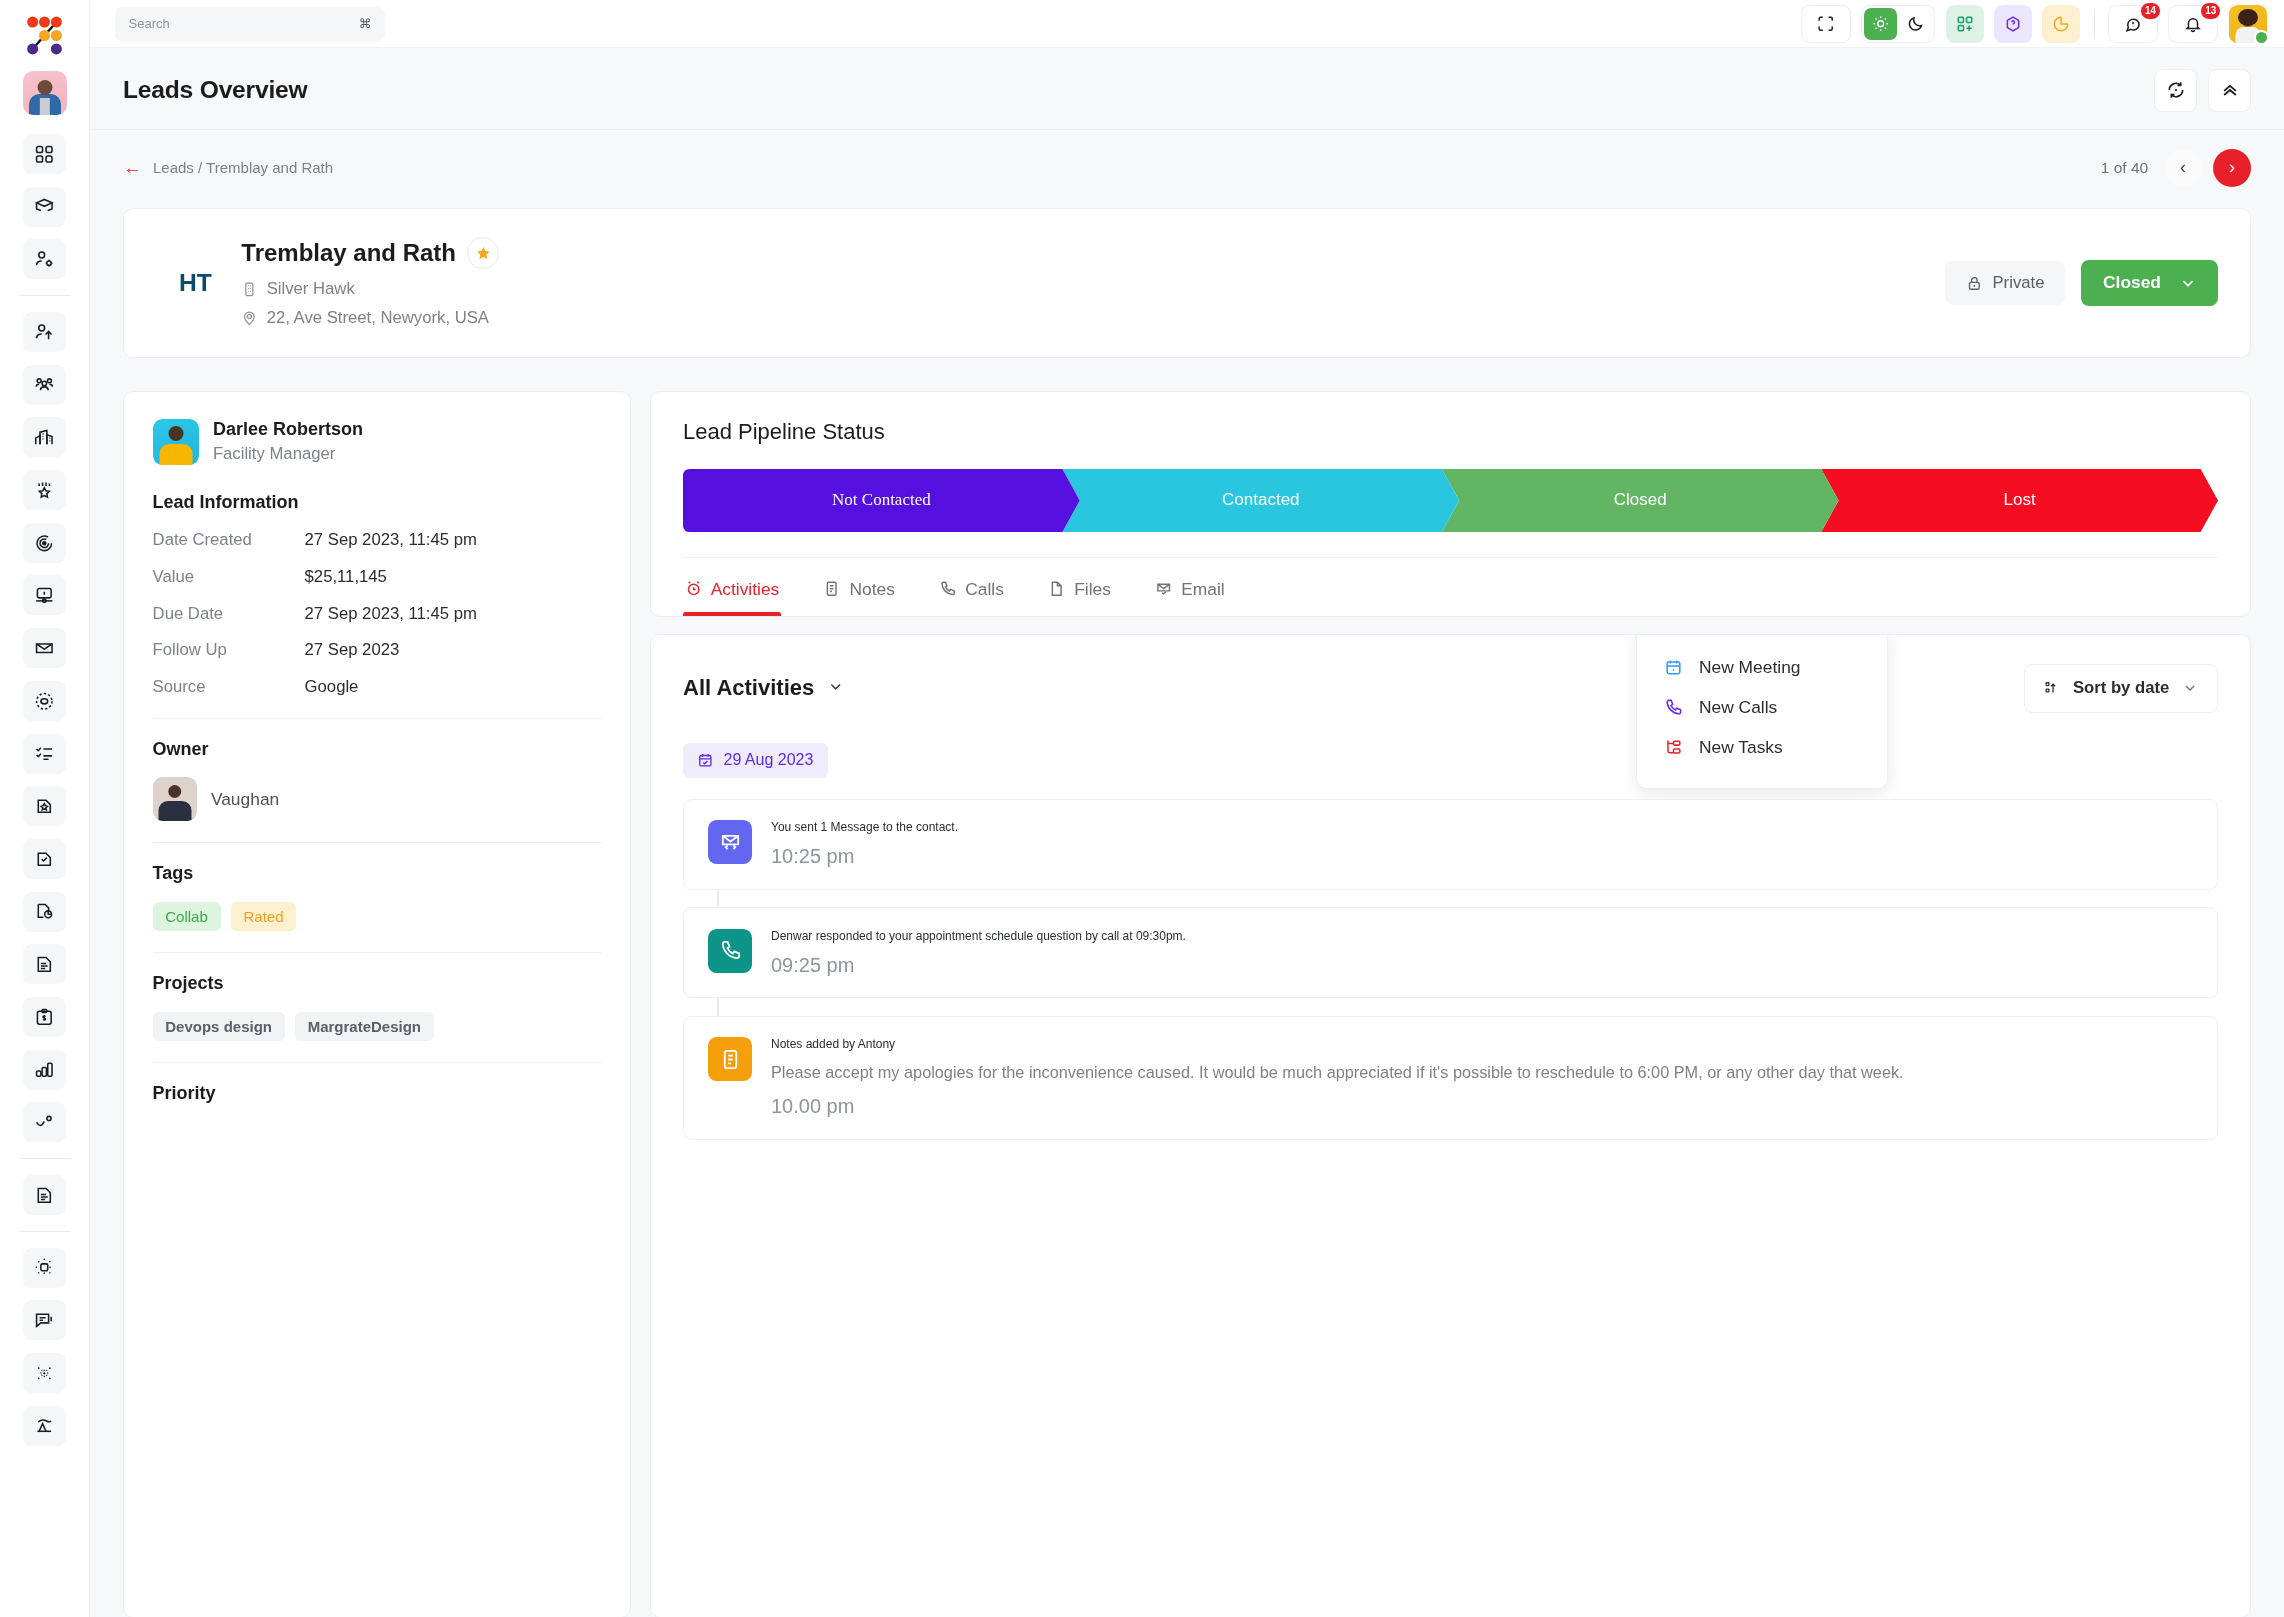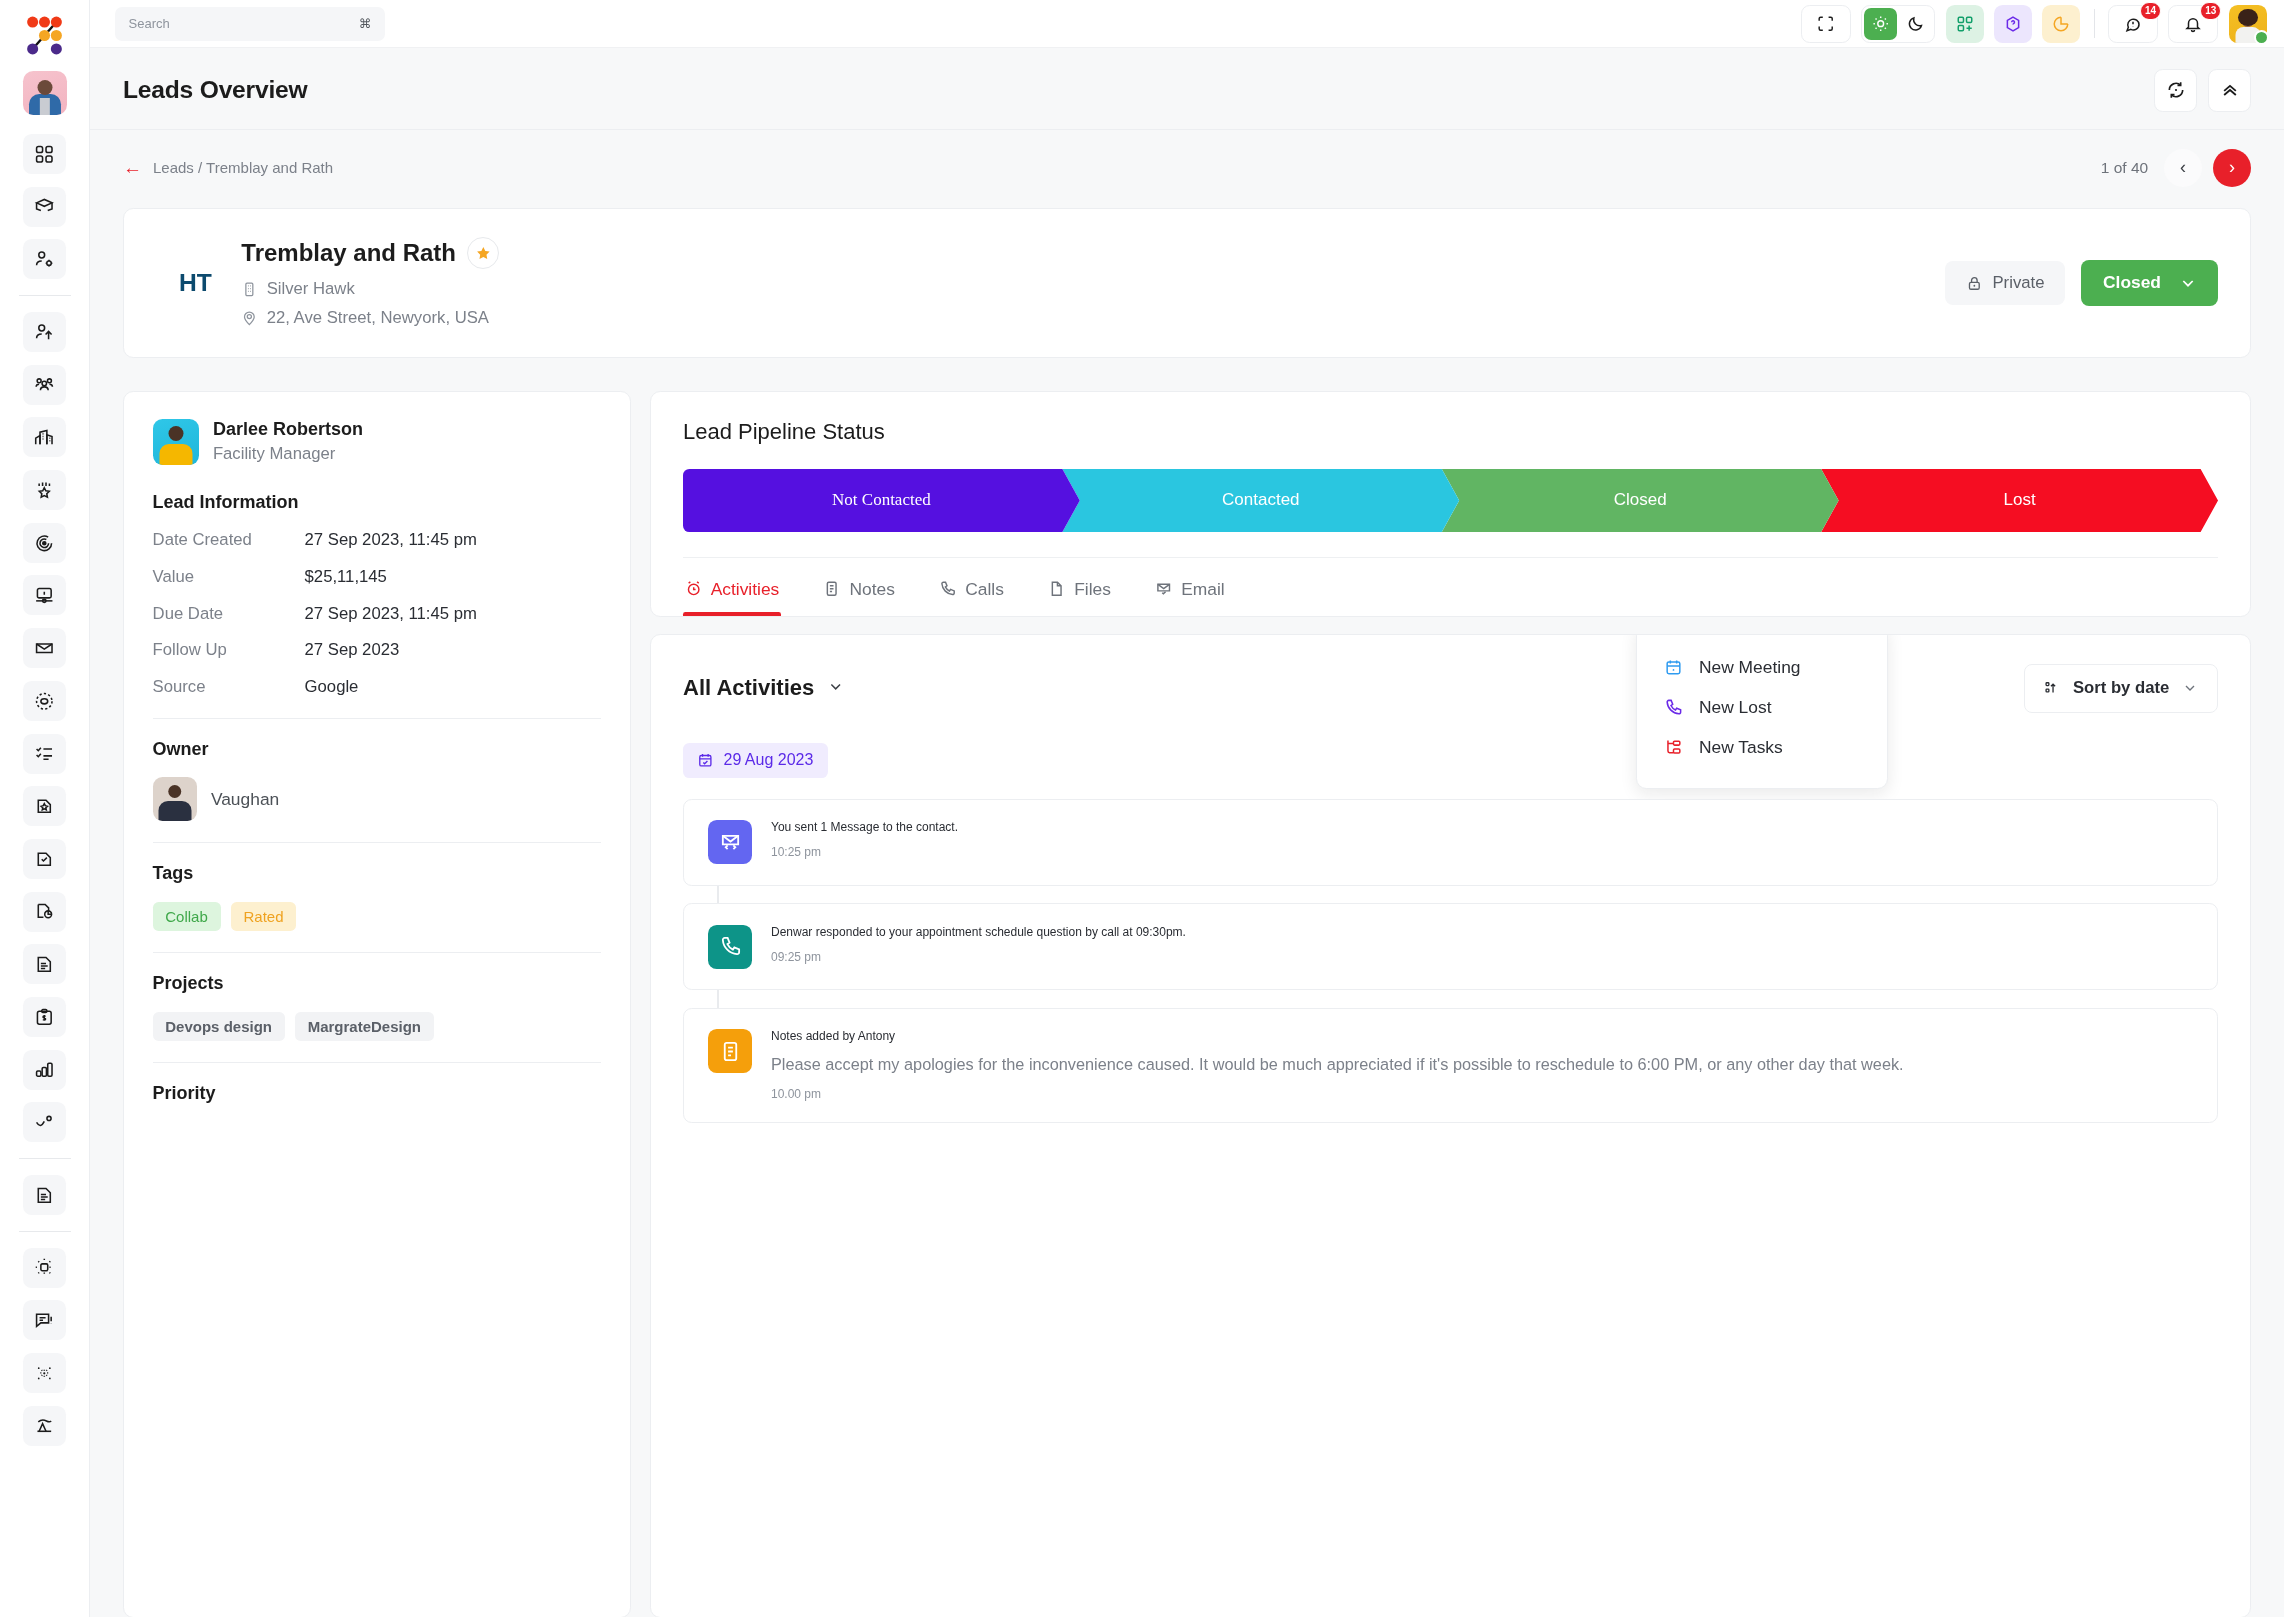--- a/index.html
+++ b/index.html
@@ -246,21 +246,21 @@
     border:0.8px solid #eceef1; border-radius:8.7px; background:#fff;
     padding: 20.6px 24px; display:flex; gap:19px; position:relative; z-index:1;
   }
   .tl-icon {
     width:44px;height:44px;border-radius:8.7px; flex:0 0 44px;
     display:flex;align-items:center;justify-content:center;
   }
   .tl-body { flex:1; min-width:0; }
   .tl-main { font-size:12px; color:#2a2d33; }
   .tl-desc { font-size:16.3px; color:#7c818a; margin-top:8.7px; line-height:1.5; }
-  .tl-time { font-size:12px; color:#8e949d; margin-top:11px; }
+  .tl-time { font-size:20px; color:#8e949d; margin-top:11px; }
 </style>
 </head>
 <body>
 
 <div class="app">
 
   <aside class="sidebar">
     <div class="logo">
       <svg viewBox="0 0 62 62" width="49" height="49">
         <line x1="16" y1="48" x2="46" y2="14" stroke="#111" stroke-width="3"></line>
@@ -826,21 +826,21 @@
                   <rect x="4" y="5" width="16" height="15" rx="2.2"></rect>
                     <path d="M8 3v4M16 3v4M4 10h16"></path>
                   <circle cx="12" cy="15" r="1.1" fill="#2f9bf0" stroke="none"></circle>
                 </svg>
                 <span style="font-size:17.4px;color:#2a2d33">New Meeting</span>
               </div>
               <div style="display:flex;align-items:center;gap:16px;padding:9.5px 27px;cursor:pointer;">
                 <svg width="19" height="19" viewBox="0 0 24 24" fill="none" stroke="#6b2ae8" stroke-width="1.9">
                   <path d="M6 3h3l2 5-2.2 1.5a12 12 0 0 0 5.7 5.7L16 13l5 2v3a2 2 0 0 1-2.2 2C10.9 19.4 4.6 13.1 4 5.2A2 2 0 0 1 6 3z"></path>
                 </svg>
-                <span style="font-size:17.4px;color:#2a2d33">New Lost</span>
+                <span style="font-size:17.4px;color:#2a2d33">New Calls</span>
               </div>
               <div style="display:flex;align-items:center;gap:16px;padding:9.5px 27px;cursor:pointer;">
                 <svg width="19" height="19" viewBox="0 0 24 24" fill="none" stroke="#e8202a" stroke-width="1.9">
                   <rect x="12" y="4" width="8" height="5" rx="1.3"></rect>
                     <rect x="12" y="14" width="8" height="5" rx="1.3"></rect>
                   <path d="M5 3v13.5a2 2 0 0 0 2 2h5M5 7h7"></path>
                 </svg>
                 <span style="font-size:17.4px;color:#2a2d33">New Tasks</span>
               </div>
             </div>

